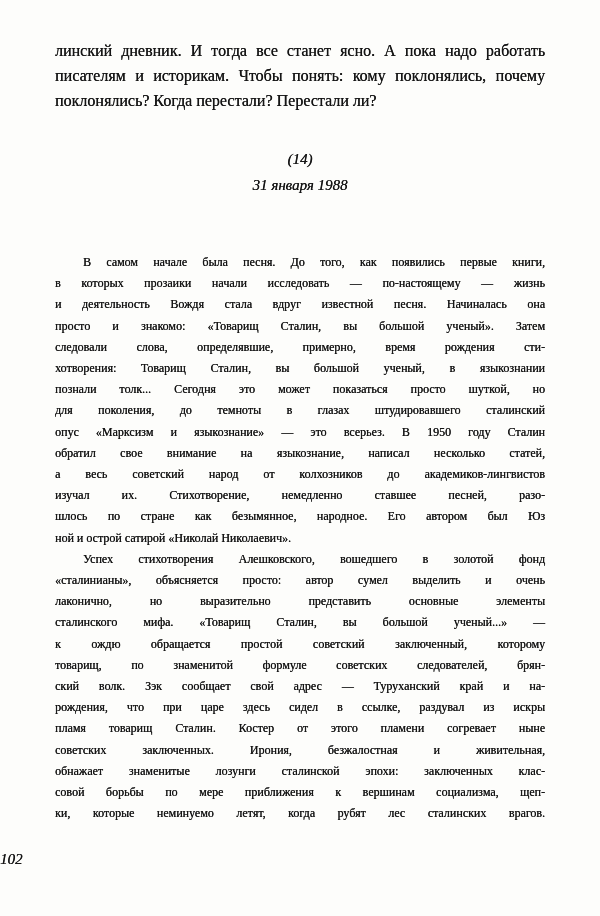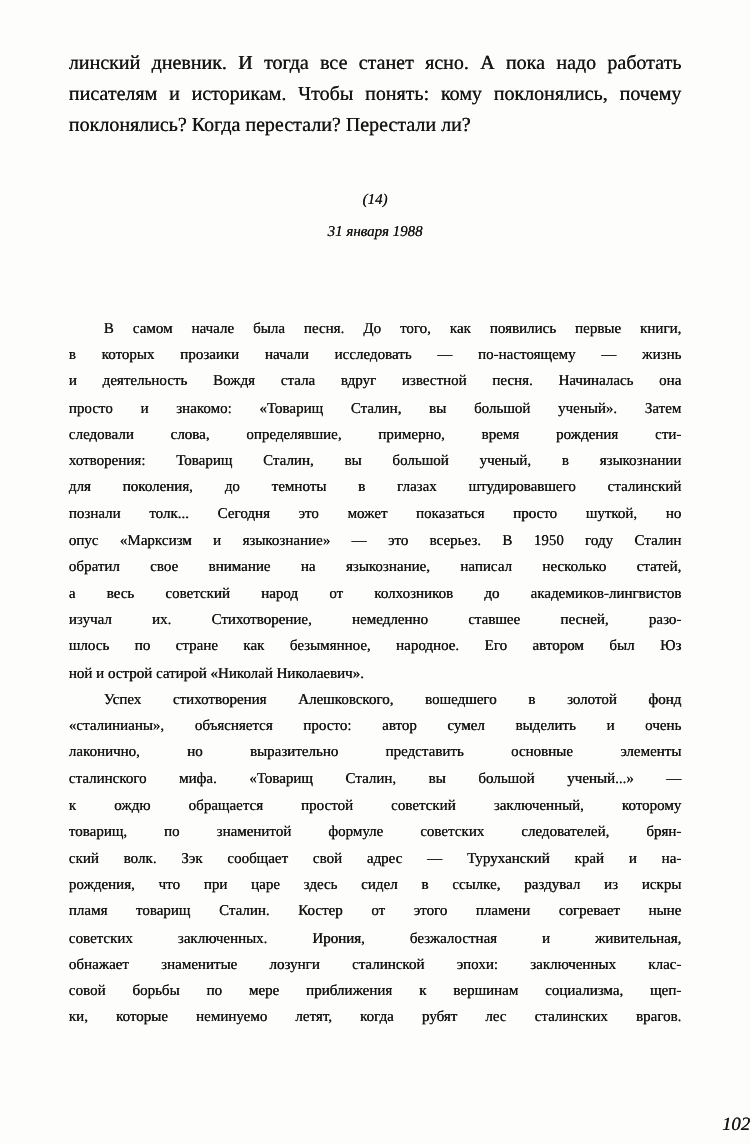--- a/index.html
+++ b/index.html
@@ -32,34 +32,33 @@
   }
   .line.indent { text-indent: 28px; }
   .line.no-just { text-align-last: left; }
   .heading {
     position: absolute;
     top: 146px;
     left: 0;
     width: 100%;
     text-align: center;
     font-style: italic;
-    font-size: 12px;
+    font-size: 15px;
     line-height: 26px;
     text-shadow: 0.25px 0 0 currentColor;
   }
   .page-number {
     position: absolute;
     top: 851px;
     left: 0;
     width: 100%;
-    text-align: right;
+    text-align: left;
     font-style: italic;
     font-size: 15px;
     text-shadow: 0.25px 0 0 currentColor;
-    margin-top: 41px;
   }
 </style>
 </head>
 <body>
 
 <div class="page">
 
   <div class="textblock intro">
       <div class="line">линский дневник. И тогда все станет ясно. А пока надо работать</div>
       <div class="line">писателям и историкам. Чтобы понять: кому поклонялись, почему</div>
@@ -72,22 +71,22 @@
   </div>
 
   <div class="textblock body-text">
       <div class="para">
         <div class="line indent">В самом начале была песня. До того, как появились первые книги,</div>
         <div class="line">в которых прозаики начали исследовать — по-настоящему — жизнь</div>
         <div class="line">и деятельность Вождя стала вдруг известной песня. Начиналась она</div>
         <div class="line">просто и знакомо: «Товарищ Сталин, вы большой ученый». Затем</div>
         <div class="line">следовали слова, определявшие, примерно, время рождения сти-</div>
         <div class="line">хотворения: Товарищ Сталин, вы большой ученый, в языкознании</div>
+        <div class="line">познали толк... Сегодня это может показаться просто шуткой, но</div>
         <div class="line">для поколения, до темноты в глазах штудировавшего сталинский</div>
-        <div class="line">познали толк... Сегодня это может показаться просто шуткой, но</div>
         <div class="line">опус «Марксизм и языкознание» — это всерьез. В 1950 году Сталин</div>
         <div class="line">обратил свое внимание на языкознание, написал несколько статей,</div>
         <div class="line">а весь советский народ от колхозников до академиков-лингвистов</div>
         <div class="line">изучал их. Стихотворение, немедленно ставшее песней, разо-</div>
         <div class="line">шлось по стране как безымянное, народное. Его автором был Юз</div>
         <div class="line no-just">ной и острой сатирой «Николай Николаевич».</div>
       </div>
       <div class="para">
         <div class="line indent">Успех стихотворения Алешковского, вошедшего в золотой фонд</div>
         <div class="line">«сталинианы», объясняется просто: автор сумел выделить и очень</div>

